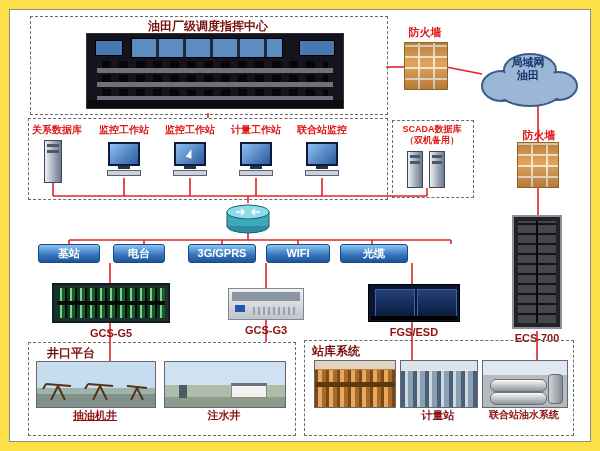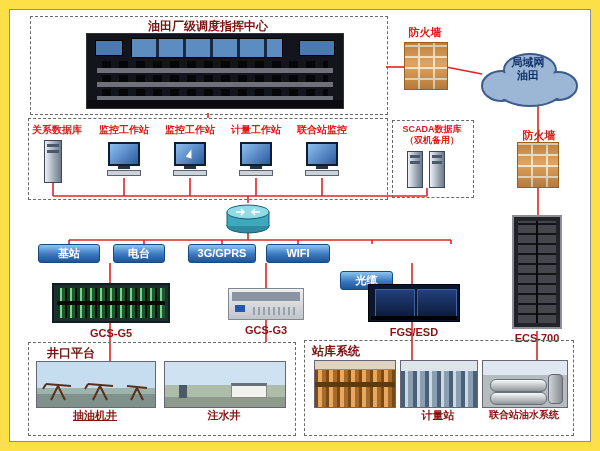--- a/index.html
+++ b/index.html
@@ -220,21 +220,21 @@
     <line x1="43" y1="10" x2="43" y2="24" stroke="#16606e"></line>
     <ellipse cx="22" cy="10" rx="21" ry="7" fill="#8fdce8" stroke="#16606e"></ellipse>
     <path d="M10 10h8m-3 -3l3 3-3 3" stroke="#fff" stroke-width="1.5" fill="none"></path>
     <path d="M34 10h-8m3 -3l-3 3 3 3" stroke="#fff" stroke-width="1.5" fill="none"></path>
   </svg>
 
   <div class="btn" style="left:38px;width:62px;">基站</div>
   <div class="btn" style="left:113px;width:52px;">电台</div>
   <div class="btn" style="left:188px;width:68px;">3G/GPRS</div>
   <div class="btn" style="left:266px;width:64px;">WIFI</div>
-  <div class="btn" style="left:340px;width:53px;margin-top:27px;">光缆</div>
+  <div class="btn" style="left:340px;width:68px;">光缆</div>
 
   <div class="gcs5" style="left:52px;top:283px;width:118px;height:40px;">
       <div class="g5rows"></div>
     </div>
   <div class="lbl t-maroon" style="left:52px;top:327px;width:118px;">GCS-G5</div>
 
   <div class="gcs3" style="left:228px;top:288px;width:76px;height:32px;">
     <div class="g3top"></div>
     <div class="g3led"></div>
     <div class="g3vent"></div>

